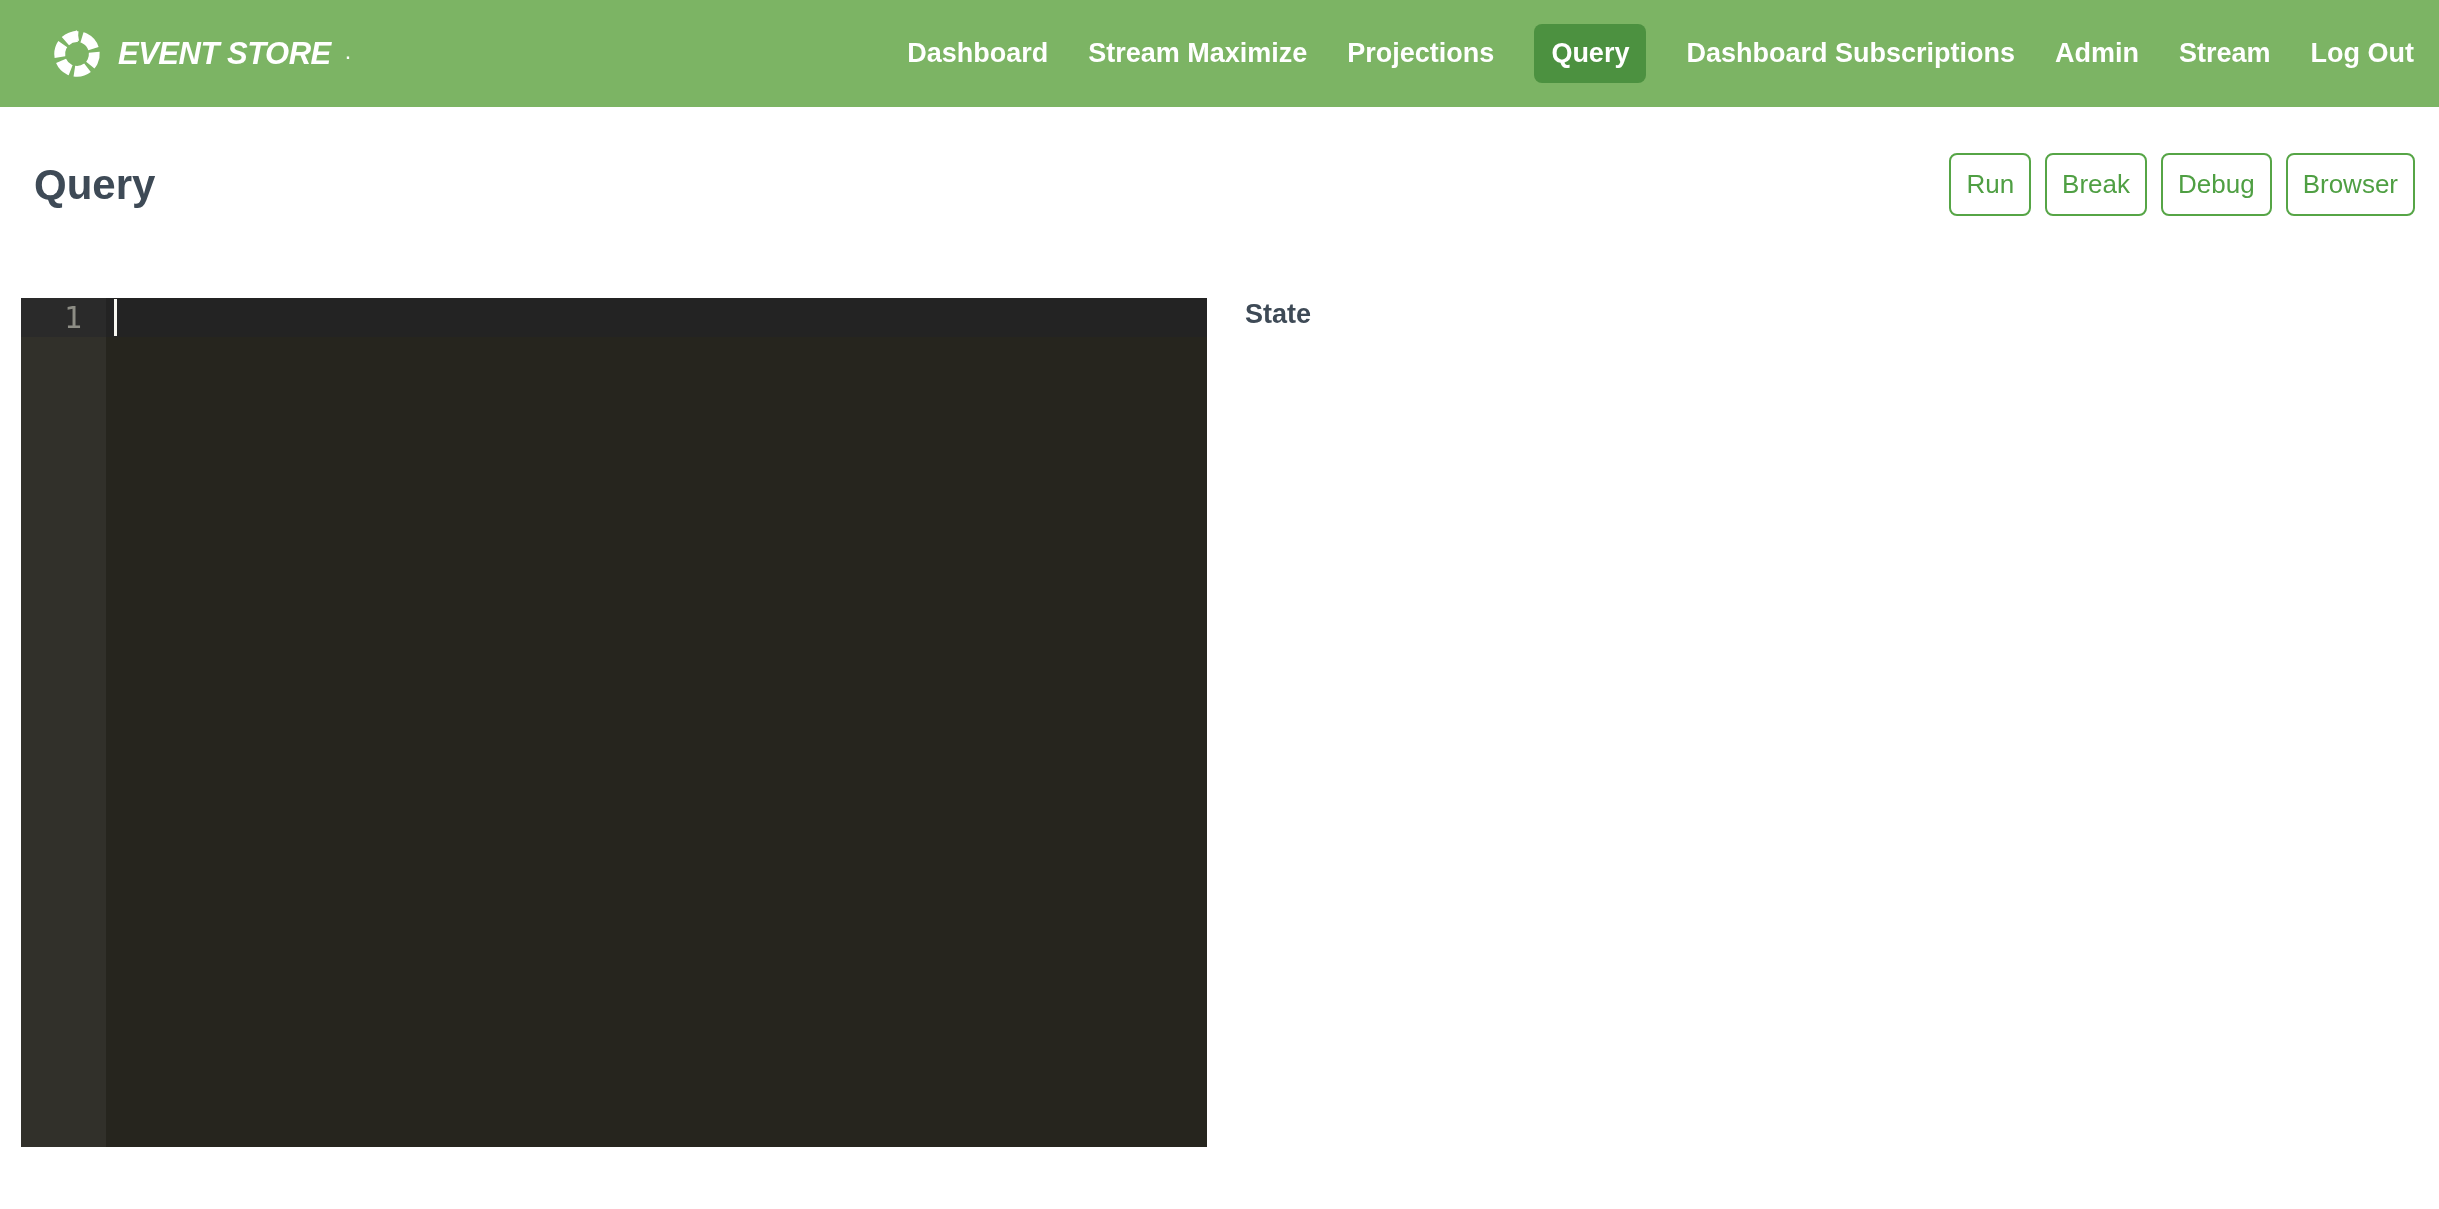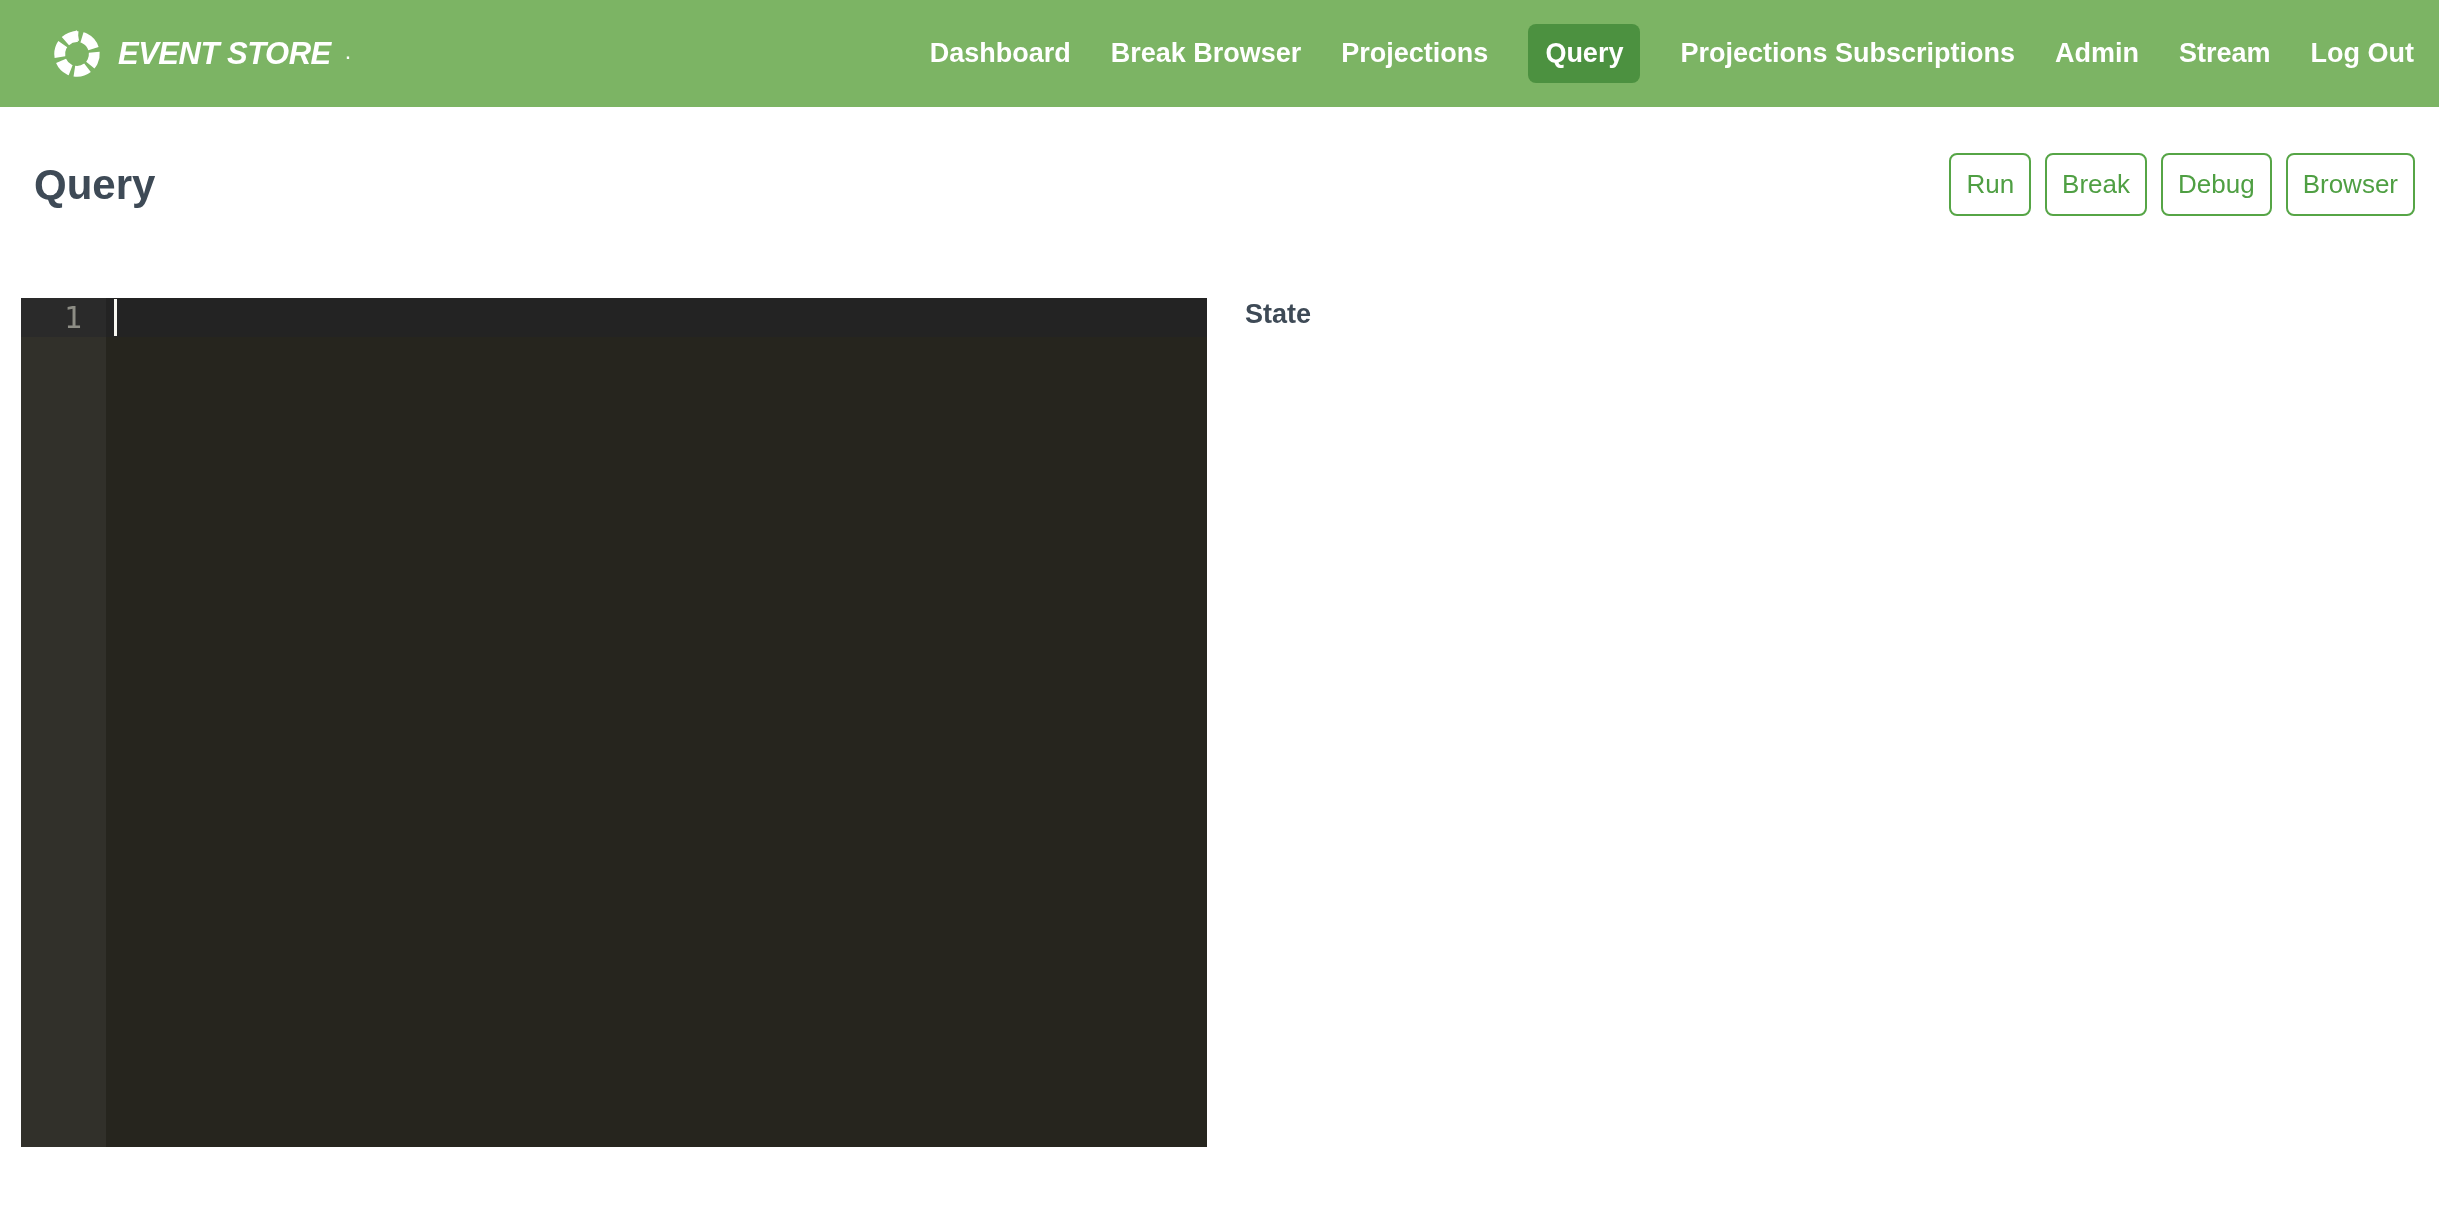--- a/index.html
+++ b/index.html
@@ -59,24 +59,24 @@
   <div class="brand">
     <svg class="brand-icon" viewBox="0 0 48 48">
       <circle cx="24" cy="24" r="16" fill="none" stroke="#ffffff" stroke-width="10" stroke-dasharray="12.7 3.5" transform="rotate(-64 24 24)"></circle>
       <path d="M14 6 L24 2 L26 12 Z" fill="#ffffff"></path>
     </svg>
     <span class="brand-text">EVENT STORE</span>
       <span class="brand-mark">.</span>
   </div>
   <nav class="nav">
     <a class="nav-item">Dashboard</a>
-    <a class="nav-item">Break Browser</a>
+    <a class="nav-item">Stream Maximize</a>
     <a class="nav-item">Projections</a>
     <a class="nav-item active">Query</a>
-    <a class="nav-item">Projections Subscriptions</a>
+    <a class="nav-item">Dashboard Subscriptions</a>
     <a class="nav-item">Admin</a>
     <a class="nav-item">Stream</a>
     <a class="nav-item">Log Out</a>
   </nav>
 </header>
 
 <div class="page-header">
   <h1 class="page-title">Query</h1>
   <div class="toolbar">
     <button class="btn">Run</button>

